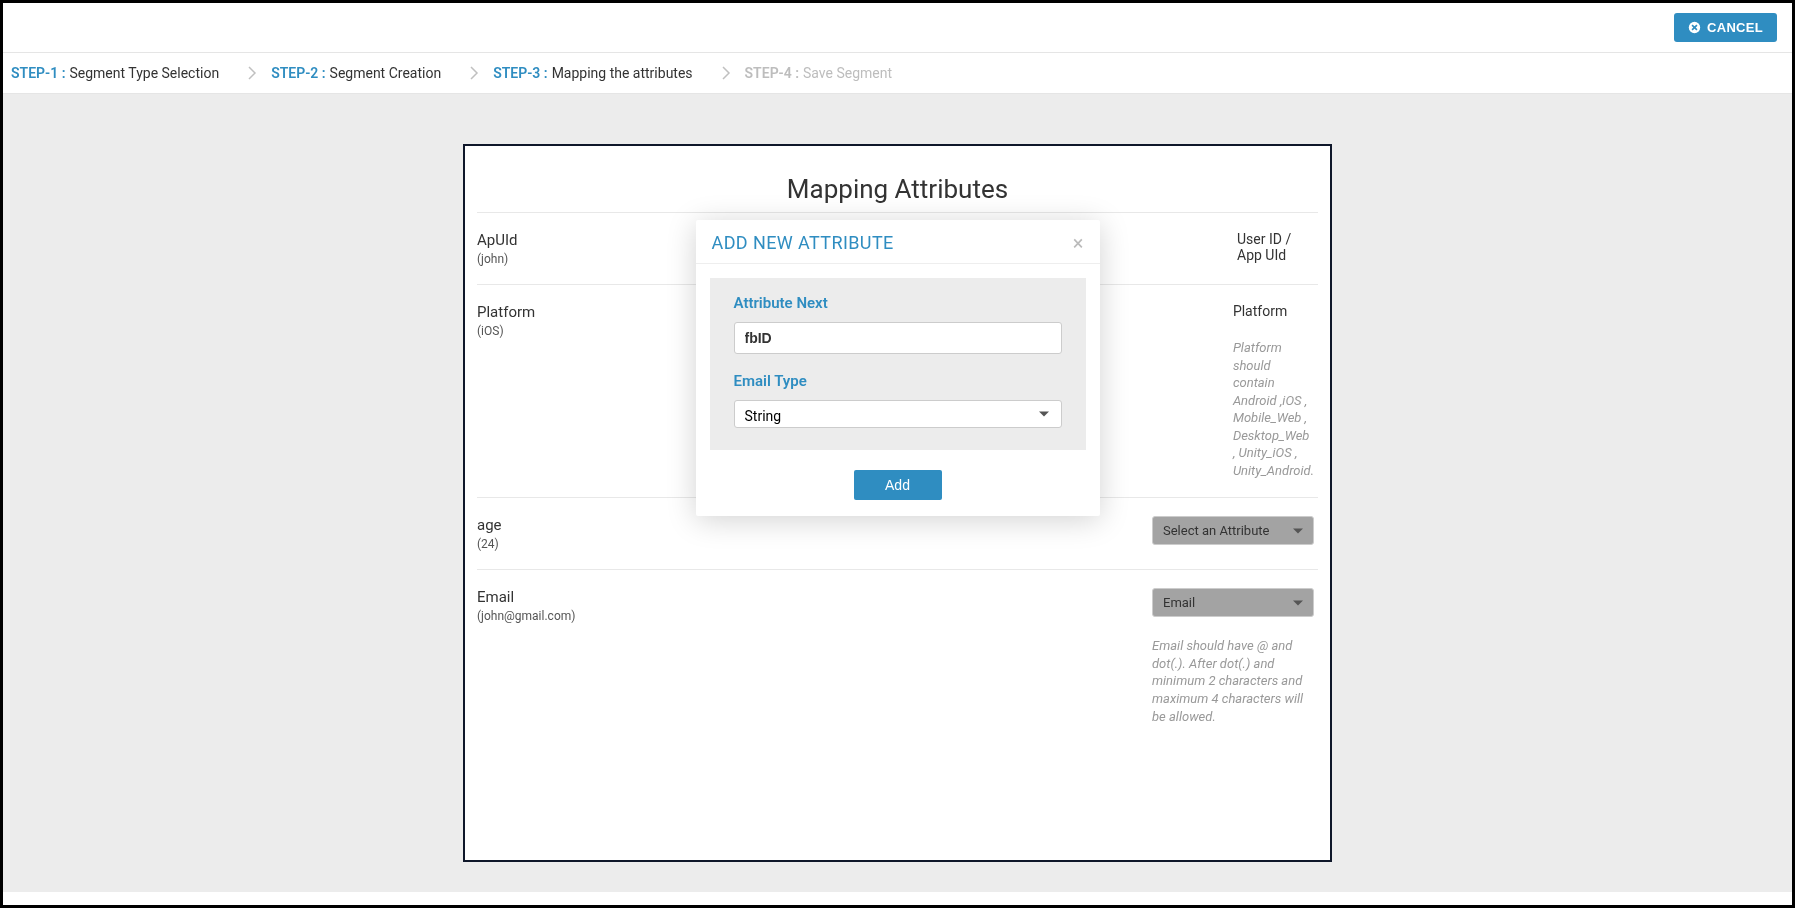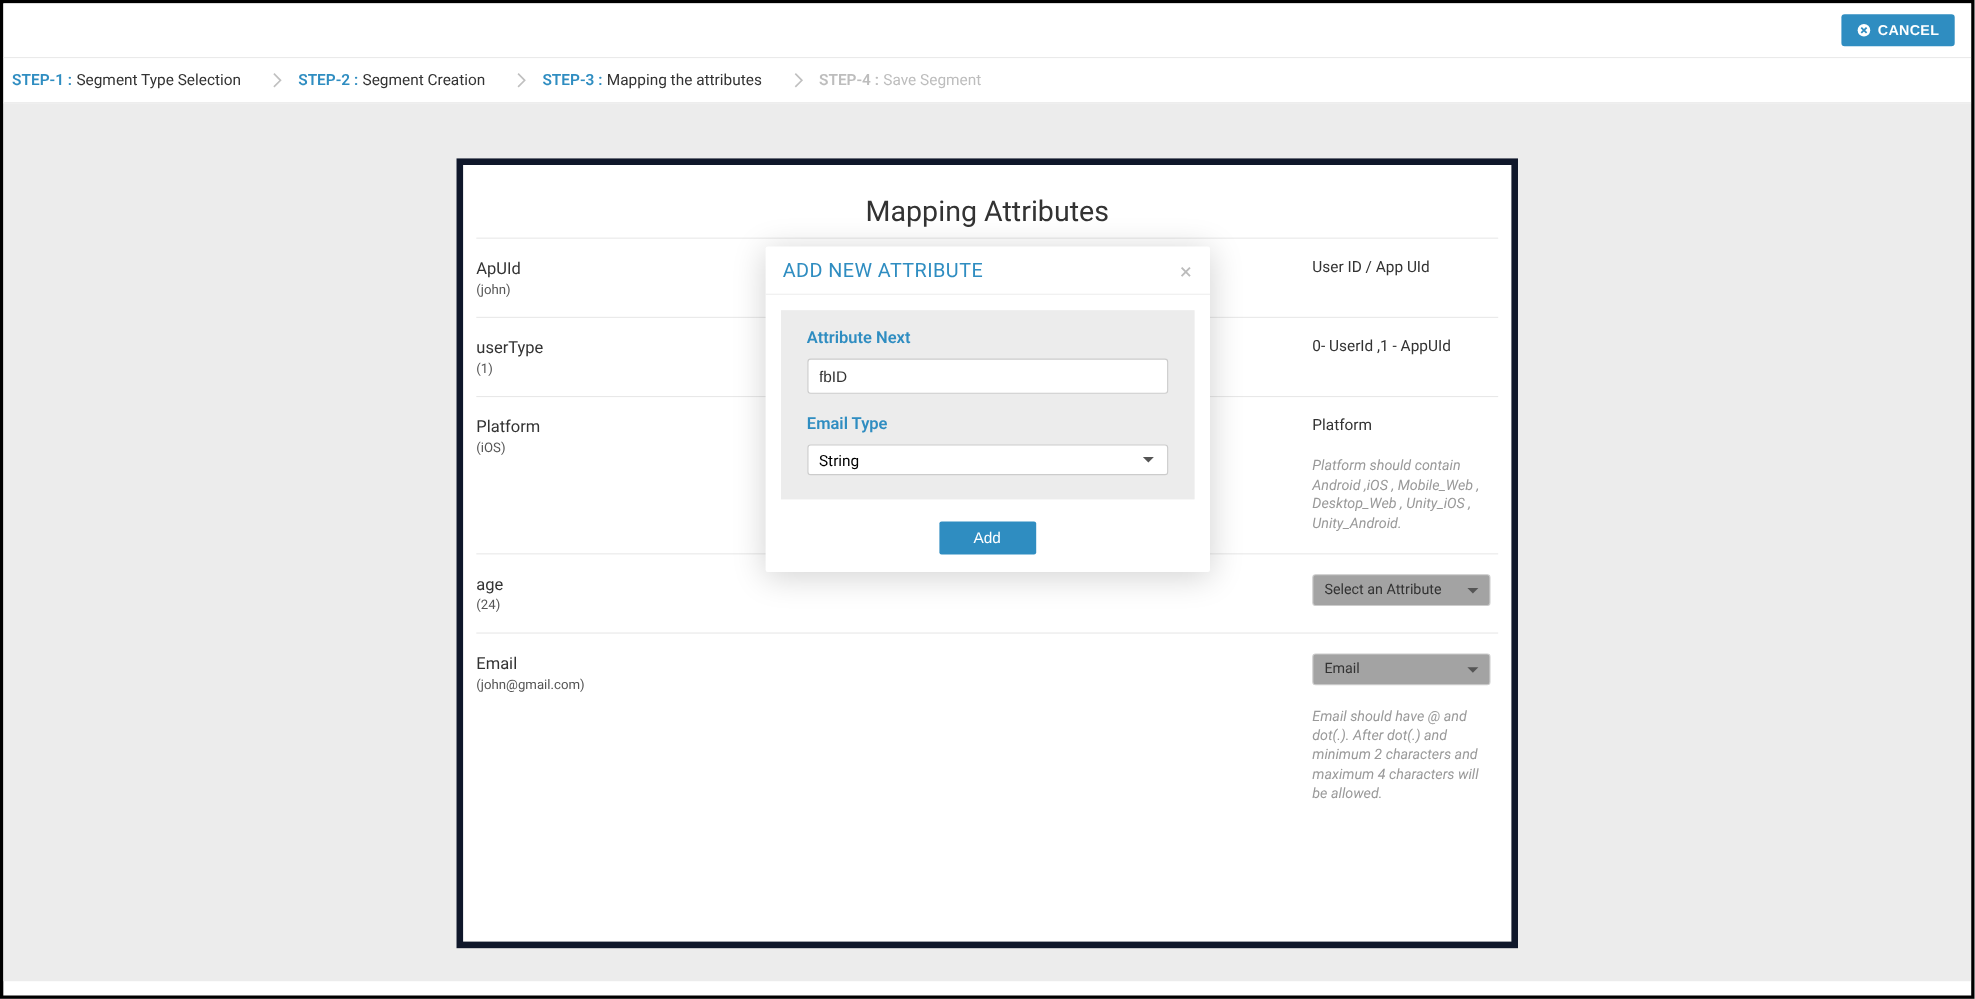--- a/index.html
+++ b/index.html
@@ -52,22 +52,22 @@
     .bc-sep { color: #c0c0c0; margin: 0 14px; display:inline-flex; align-items:center;}
     .content-area {
       background: #ececec;
       padding: 50px 0 30px 0;
       min-height: calc(100vh - 110px);
       display: flex;
       justify-content: center;
     }
     .card {
       background: #fff;
-      border: 6px solid #0f172a;
-      width: 965px;
+      border: 2px solid #0f172a;
+      width: 869px;
       padding: 28px 0 24px 0;
       position: relative;
     }
     .card-title {
       text-align: center;
       font-size: 26px;
       font-weight: 400;
       color: #333;
       margin-bottom: 8px;
     }
@@ -148,21 +148,21 @@
     }
     .field-label { color: #2f8dc1; font-size: 15px; font-weight: 600; margin-bottom: 10px; }
     .text-input {
       width: 100%;
       border: 1px solid #ccc;
       border-radius: 3px;
       padding: 7px 10px;
       font-size: 14px;
       background: #fff;
       color: #333;
-      font-weight: 400;
+      font-weight: 700;
       margin-bottom: 18px;
     }
     .modal-select {
       width: 100%;
       border: 1px solid #ccc;
       border-radius: 3px;
       padding: 7px 28px 3px 10px;
       font-size: 14px;
       background: #fff;
       color: #000000;
@@ -246,29 +246,20 @@
       <div class="row">
         <div class="left-col">
           <div class="attr-name">ApUId</div>
           <div class="attr-sample">(john)</div>
         </div>
         <div class="right-col">
           <div>User ID / App UId</div>
         </div>
       </div>
 
-      <div class="row">
-        <div class="left-col">
-          <div class="attr-name">userType</div>
-          <div class="attr-sample">(1)</div>
-        </div>
-        <div class="right-col">
-          <div>0- UserId ,1 - AppUId</div>
-        </div>
-      </div>
 
       <div class="row" style="min-height:96px;">
         <div class="left-col">
           <div class="attr-name">Platform</div>
           <div class="attr-sample">(iOS)</div>
         </div>
         <div class="right-col">
           <div>Platform</div>
           <div class="right-hint">Platform should contain Android ,iOS , Mobile_Web , Desktop_Web , Unity_iOS , Unity_Android.</div>
         </div>

